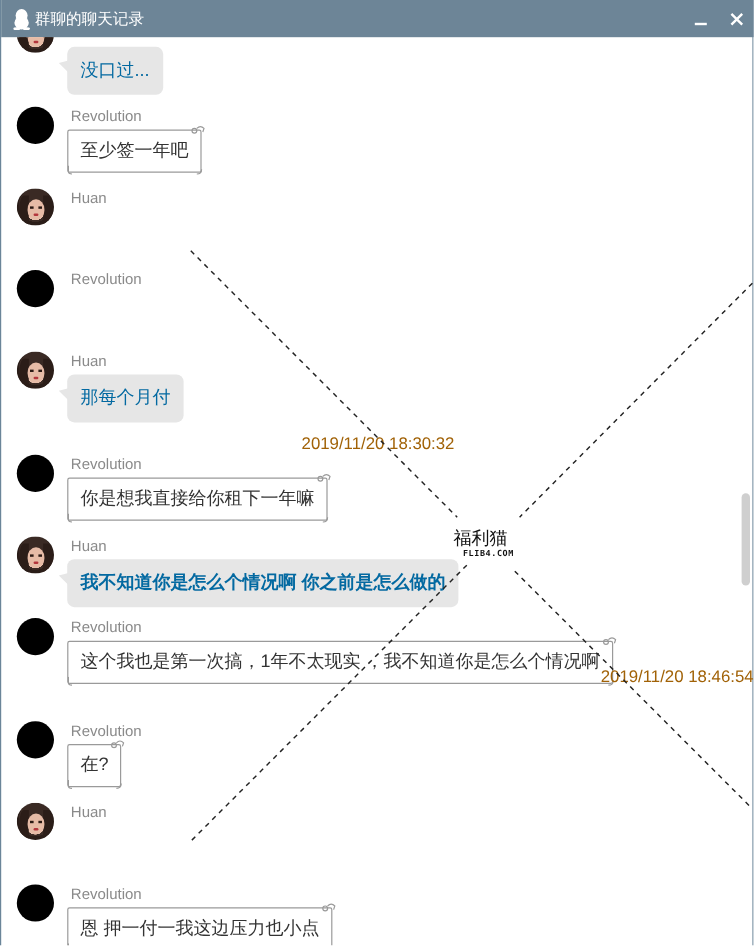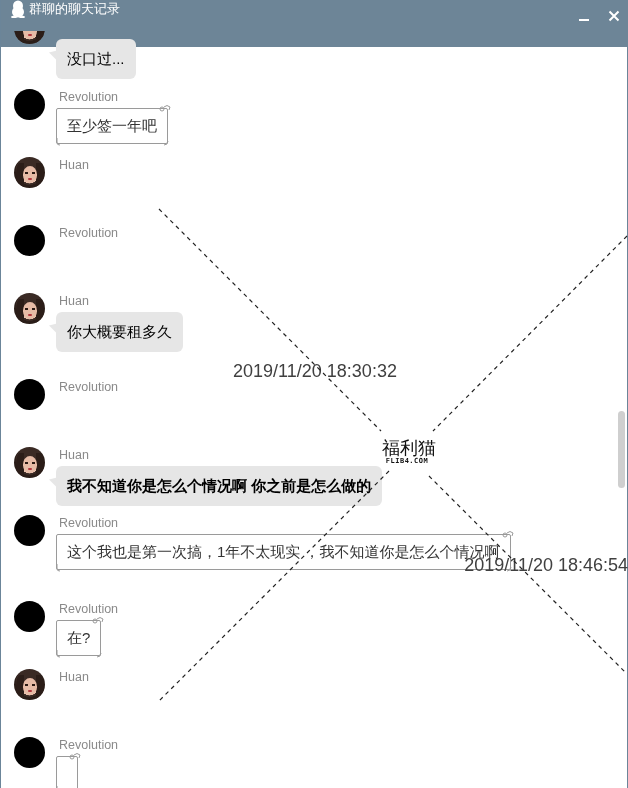--- a/index.html
+++ b/index.html
@@ -6,23 +6,23 @@
   html, body { width: 628px; height: 788px; overflow: hidden; background: #ffffff; }
   body { font-family: "Liberation Sans", "DejaVu Sans", sans-serif; position: relative; }
 
   .window {
     position: absolute; left: 0; top: 0; width: 628px; height: 788px;
     background: #ffffff;
     border-left: 1px solid #6b8599;
     border-right: 1px solid #6b8599;
   }
   .titlebar {
-    position: absolute; left: 0; top: 0; width: 628px; height: 47px;
+    position: absolute; left: 0; top: 0; width: 628px; height: 31px;
     background: #6d8597;
-    display: flex; 
+    display: flex; align-items: center;
     color: #ffffff;
   }
   .titlebar .qq-icon {
     width: 14px; height: 18px; margin-left: 10px; margin-right: 4px; position: relative;
   }
   .titlebar .title {
     font-size: 13px; color: #ffffff; letter-spacing: 0px;
   }
   .titlebar .spacer { flex: 1; }
   .titlebar .tb-btn {
@@ -62,21 +62,21 @@
   .avatar.photo .eye-l { left: 11px; }
   .avatar.photo .eye-r { left: 18px; }
   .avatar.photo .hair-l { position: absolute; left: 2px; top: 6px; width: 8px; height: 24px; background: #2b1d18; border-radius: 50% 0 0 50%; }
   .avatar.photo .hair-r { position: absolute; left: 22px; top: 6px; width: 8px; height: 24px; background: #2b1d18; border-radius: 0 50% 50% 0; }
 
   .sender {
     position: absolute; left: 57px; font-size: 12.5px; color: #8a8a8a;
   }
   .bubble {
     position: absolute; left: 54px;
-    font-size: 15px; color: #000000; white-space: nowrap;
+    font-size: 15px; color: #0369a1; white-space: nowrap;
     padding: 0 11px; line-height: 40px; height: 40px;
   }
   .bubble.gray {
     background: #e6e6e6; border-radius: 6px;
   }
   .bubble.gray::before {
     content: ""; position: absolute; left: -7px; top: 10px;
     width: 0; height: 0;
     border-top: 5px solid transparent; border-bottom: 5px solid transparent;
     border-right: 8px solid #e6e6e6;
@@ -92,37 +92,37 @@
   }
   .bubble.outline .curl-bl {
     position: absolute; left: -4px; bottom: -3px; width: 8px; height: 8px;
   }
   .bubble.outline .curl-br {
     position: absolute; right: -2px; bottom: -3px; width: 6px; height: 6px;
   }
 
   .timestamp {
     position: absolute; left: 0; width: 626px; text-align: center;
-    font-size: 18px; color: #404040;
+    font-size: 14px; color: #a16207;
   }
 
   .scrollbar-track {
     position: absolute; right: 2px; top: 0; width: 8px; height: 757px;
   }
   .scrollbar-thumb {
     position: absolute; left: 0; top: 380px; width: 7px; height: 77px;
     background: #cfcfcf; border-radius: 4px;
   }
 
   .watermark {
     position: absolute; left: 0; top: 31px; width: 628px; height: 757px; pointer-events: none;
   }
   .wm-text {
-    position: absolute; left: 377px; top: 441px; width: 58px; text-align: right;
-    font-size: 18px; color: #111111; line-height: 15px;
+    position: absolute; left: 377px; top: 441px; width: 58px; text-align: left;
+    font-size: 15px; color: #111111; line-height: 15px;
   }
   .wm-sub {
     position: absolute; left: 377px; top: 457px; width: 58px; text-align: center;
     font-family: "DejaVu Sans Mono", monospace; font-size: 7px; font-weight: bold; color: #111111; letter-spacing: 0.5px;
   }
 </style>
 </head>
 <body>
 
 <div class="window">
@@ -200,28 +200,41 @@
     <div class="msg" style="top:262px; height:60px;">
       <div class="avatar photo" style="top:0px;">
         <span class="hair-l"></span>
           <span class="hair-r"></span>
           <span class="face"></span>
         <span class="eye-l"></span>
           <span class="eye-r"></span>
           <span class="lips"></span>
       </div>
       <div class="sender" style="top:1px;">Huan</div>
-      <div class="bubble gray" style="top:19px;">你大概要租多久</div>
+      <div class="bubble gray" style="top:19px;">那每个月付</div>
     </div>
 
     <div class="timestamp" style="top:330px;">2019/11/20 18:30:32</div>
 
     <div class="msg" style="top:348px; height:60px;">
       <div class="avatar black" style="top:0px;"></div>
       <div class="sender" style="top:1px;">Revolution</div>
+      <div class="bubble outline" style="top:19px;">
+        <span>你是想我直接给你租下一年嘛</span>
+        <svg class="curl-tr" viewBox="0 0 14 8">
+            <circle cx="5" cy="5" r="2" fill="none" stroke="#9a9a9a"></circle>
+            <path d="M7 3 Q10 0 13 3 L12 6" fill="none" stroke="#9a9a9a"></path>
+          </svg>
+        <svg class="curl-bl" viewBox="0 0 8 8">
+            <path d="M4 0 L4 5 Q4 7 7 7" fill="none" stroke="#9a9a9a"></path>
+          </svg>
+        <svg class="curl-br" viewBox="0 0 6 6">
+            <path d="M1 5 Q5 5 5 1" fill="none" stroke="#9a9a9a"></path>
+          </svg>
+      </div>
     </div>
 
     <div class="msg" style="top:416px; height:60px;">
       <div class="avatar photo" style="top:0px;">
         <span class="hair-l"></span>
           <span class="hair-r"></span>
           <span class="face"></span>
         <span class="eye-l"></span>
           <span class="eye-r"></span>
           <span class="lips"></span>
@@ -277,20 +290,21 @@
           <span class="eye-r"></span>
           <span class="lips"></span>
       </div>
       <div class="sender" style="top:1px;">Huan</div>
     </div>
 
     <div class="msg" style="top:706px; height:60px;">
       <div class="avatar black" style="top:0px;"></div>
       <div class="sender" style="top:1px;">Revolution</div>
       <div class="bubble outline" style="top:19px;">
+        <span>恩 押一付一我这边压力也小点</span>
         <svg class="curl-tr" viewBox="0 0 14 8">
             <circle cx="5" cy="5" r="2" fill="none" stroke="#9a9a9a"></circle>
             <path d="M7 3 Q10 0 13 3 L12 6" fill="none" stroke="#9a9a9a"></path>
           </svg>
         <svg class="curl-bl" viewBox="0 0 8 8">
             <path d="M4 0 L4 5 Q4 7 7 7" fill="none" stroke="#9a9a9a"></path>
           </svg>
       </div>
     </div>
 

